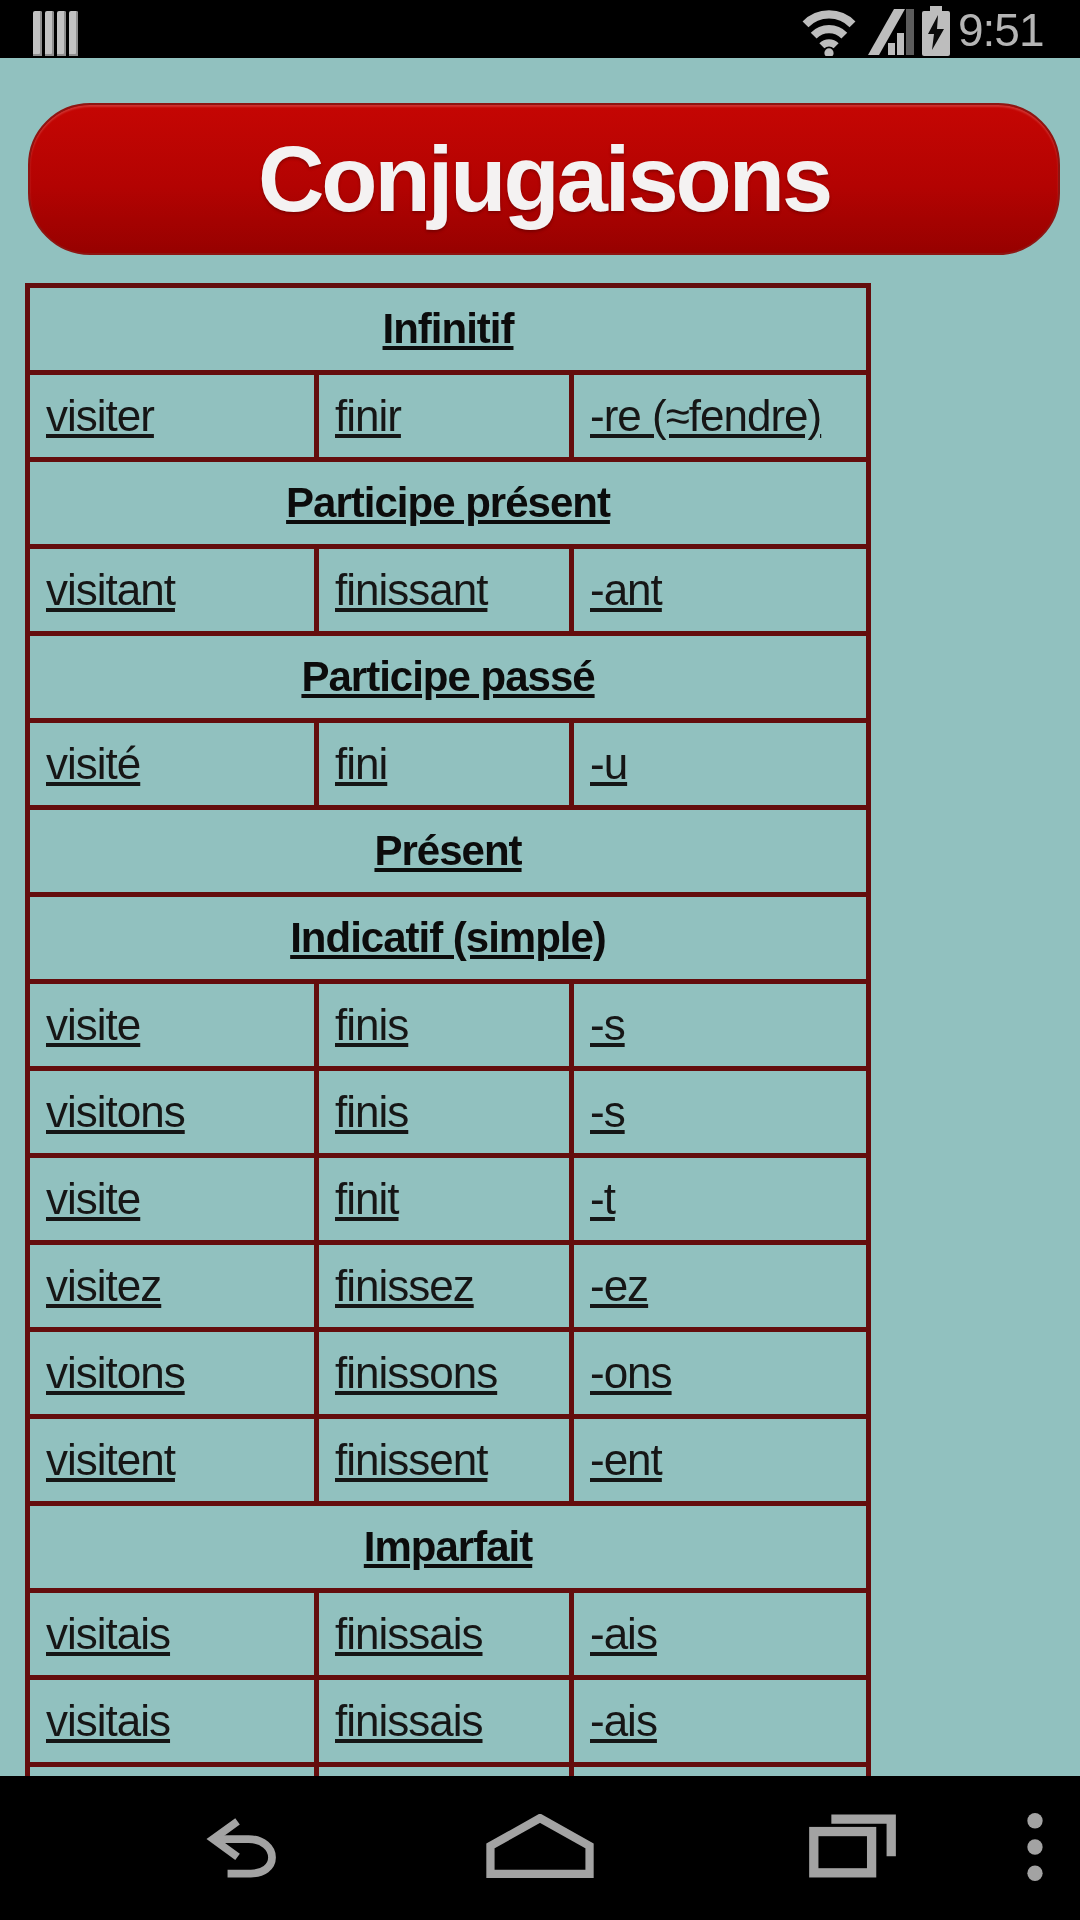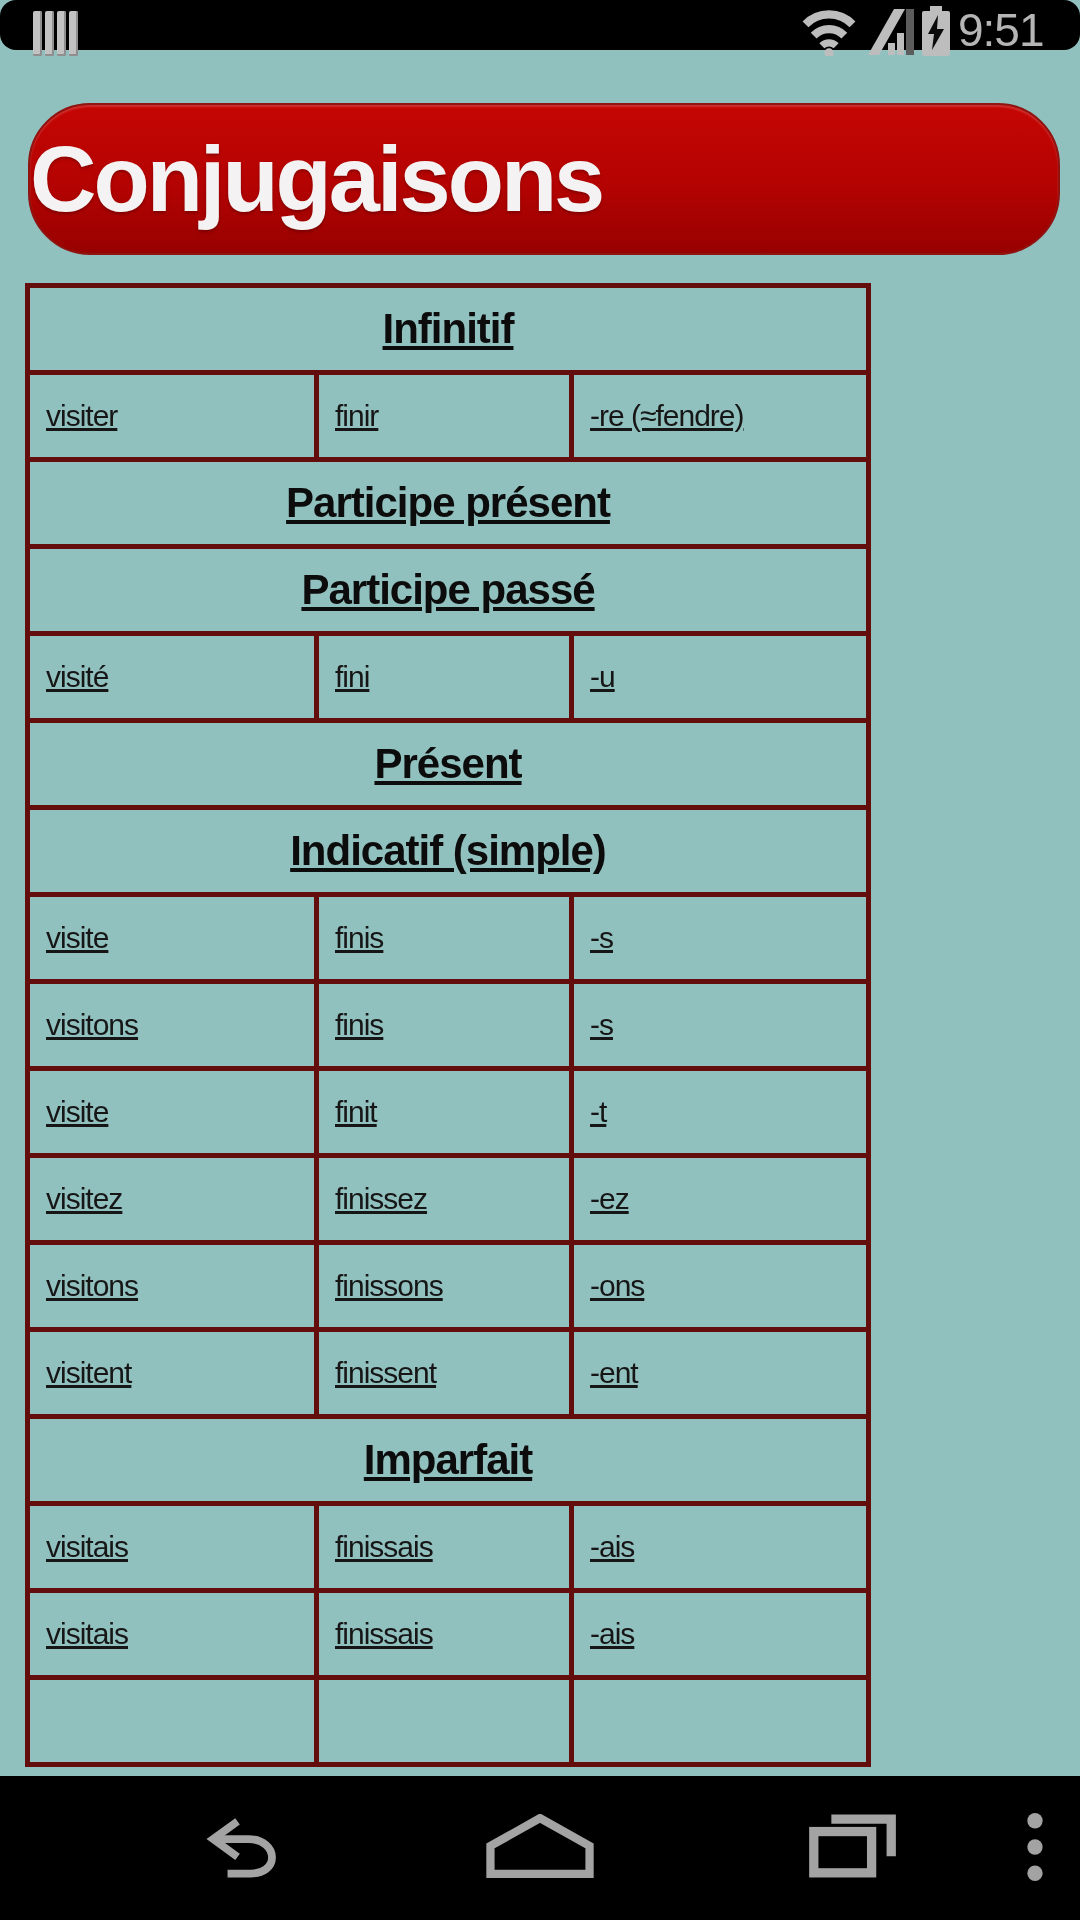--- a/index.html
+++ b/index.html
@@ -4,22 +4,22 @@
 <style>
   html,body { margin:0; padding:0; background:#222; }
   .screen {
     position:relative; width:1080px; height:1920px; overflow:hidden;
     background:#91c1bf;
     font-family:"Liberation Sans", sans-serif;
   }
 
   
   .status-bar {
-    position:absolute; top:0; left:0; width:1080px; height:50px;
-    background:#000; z-index:10;border-radius:16px;
+    position:absolute; top:0; left:0; width:1080px; height:58px;
+    background:#000; z-index:10;
   }
   .notif-bars { position:absolute; left:33px; top:11px; display:flex; gap:3px; }
   .notif-bars span {
     width:9px; height:45px; background:#c2c2c2;
     border-radius:2px 2px 1px 1px;
     box-shadow: inset -2px -2px 0 #8f8f8f;
   }
   .sb-right { position:absolute; right:0; top:0; height:62px; }
   .sb-wifi   { position:absolute; left:-280px; top:9px; }
   .sb-signal { position:absolute; left:-212px; top:9px; }
@@ -29,37 +29,37 @@
     color:#b5b5b5; font-size:46px; line-height:60px; letter-spacing:-1px;
   }
 
   
   .title-pill {
     position:absolute; left:28px; top:103px; width:1028px; height:148px;
     border-radius:62px;
     background:linear-gradient(180deg,#c50603 0%, #b30302 55%, #970100 100%);
     border:2px solid #8e1512;
     box-shadow: inset 0 2px 2px rgba(255,255,255,0.18);
-    display:flex; align-items:center; justify-content:flex-start;
+    display:flex; align-items:center; justify-content:center;
   }
   .title-pill .title-text {
     color:#f4f2f2; font-size:92px; font-weight:bold; letter-spacing:-3px;
     text-shadow:0 2px 3px rgba(0,0,0,0.25);
   }
 
   
   table.conj {
     position:absolute; left:25px; top:283px; width:841px;
     border-collapse:collapse; table-layout:fixed;
   }
   table.conj th, table.conj td {
     border:5px solid #640d0d; height:82px; overflow:hidden; white-space:nowrap;text-decoration:underline;
   }
   table.conj td {
-    font-size:30px; color:#161616; letter-spacing:-1px;
+    font-size:44px; color:#161616; letter-spacing:-1px;
     padding:0 0 0 16px; text-align:left; vertical-align:middle;
   }
   table.conj th {
     font-size:42px; color:#0c0c0c; font-weight:bold; letter-spacing:-1px;
     text-align:center; vertical-align:middle; padding:0;
   }
 
   
   .nav-bar {
     position:absolute; left:0; top:1776px; width:1080px; height:144px;
@@ -121,20 +121,25 @@
         </tr>
         <tr>
           <td>visiter</td>
           <td>finir</td>
           <td>-re (≈fendre)</td>
         </tr>
         <tr>
           <th colspan="3">Participe présent</th>
         </tr>
         <tr>
+          <td>visitant</td>
+          <td>finissant</td>
+          <td>-ant</td>
+        </tr>
+        <tr>
           <th colspan="3">Participe passé</th>
         </tr>
         <tr>
           <td>visité</td>
           <td>fini</td>
           <td>-u</td>
         </tr>
         <tr>
           <th colspan="3">Présent</th>
         </tr>

